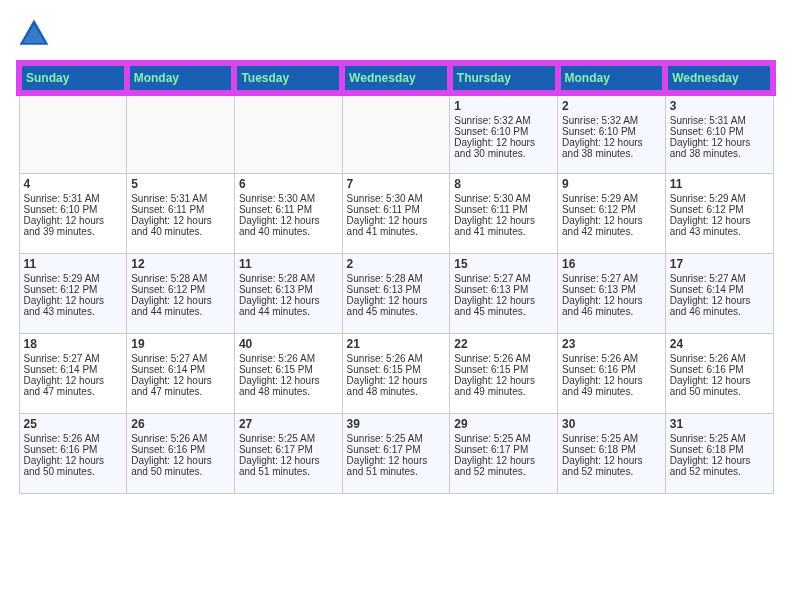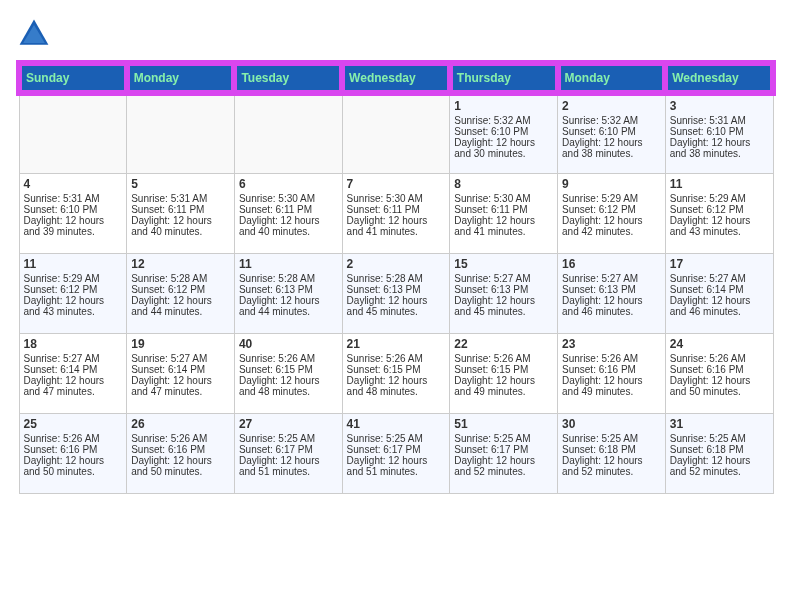--- a/index.html
+++ b/index.html
@@ -321,28 +321,28 @@
           <div>and 50 minutes.</div>
         </td>
         <td>
           <span class="day-number">27</span>
           <div>Sunrise: 5:25 AM</div>
           <div>Sunset: 6:17 PM</div>
           <div>Daylight: 12 hours</div>
           <div>and 51 minutes.</div>
         </td>
         <td>
-          <span class="day-number">41</span>
+          <span class="day-number">39</span>
           <div>Sunrise: 5:25 AM</div>
           <div>Sunset: 6:17 PM</div>
           <div>Daylight: 12 hours</div>
           <div>and 51 minutes.</div>
         </td>
         <td>
-          <span class="day-number">51</span>
+          <span class="day-number">29</span>
           <div>Sunrise: 5:25 AM</div>
           <div>Sunset: 6:17 PM</div>
           <div>Daylight: 12 hours</div>
           <div>and 52 minutes.</div>
         </td>
         <td>
           <span class="day-number">30</span>
           <div>Sunrise: 5:25 AM</div>
           <div>Sunset: 6:18 PM</div>
           <div>Daylight: 12 hours</div>

